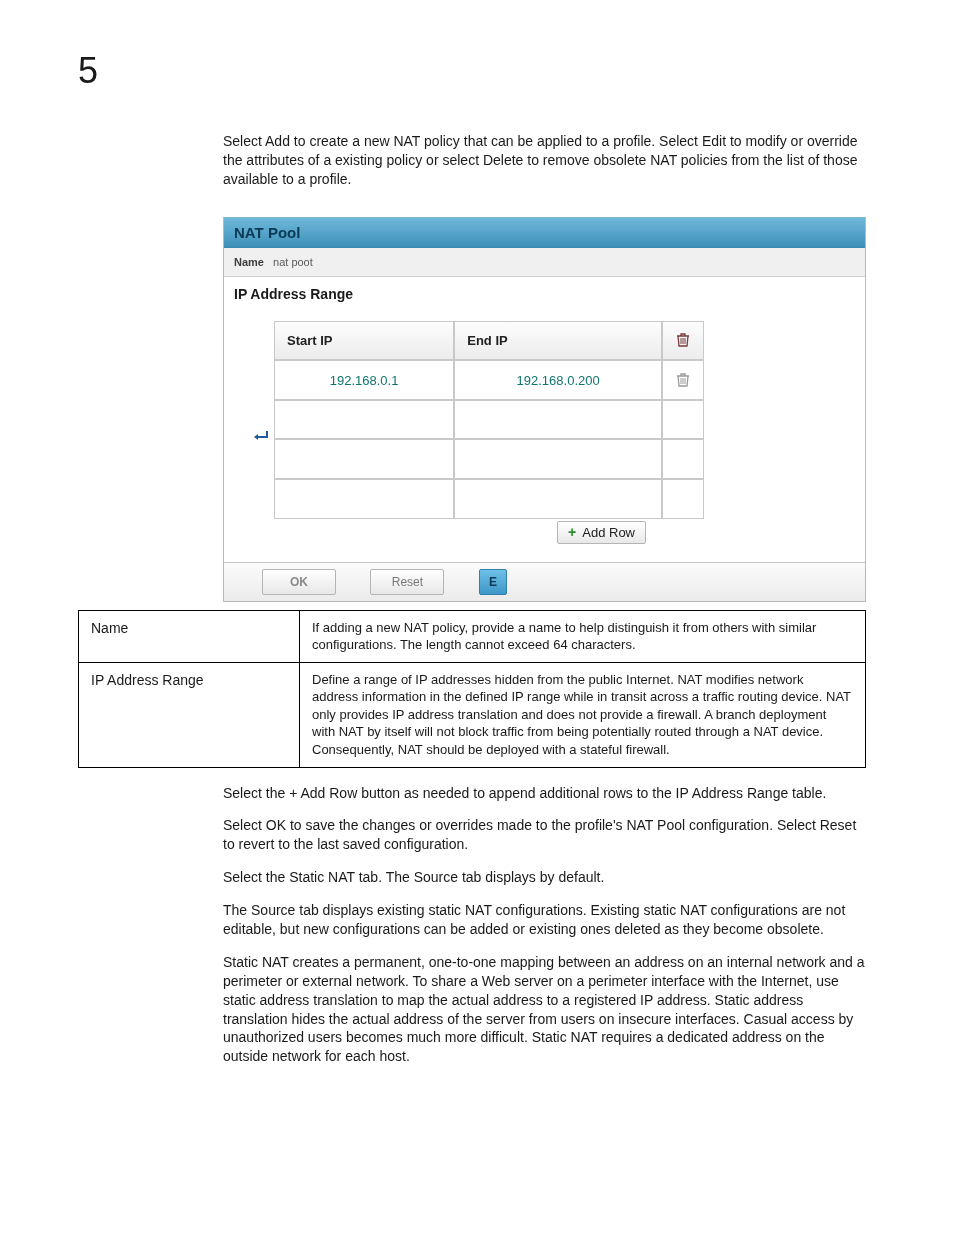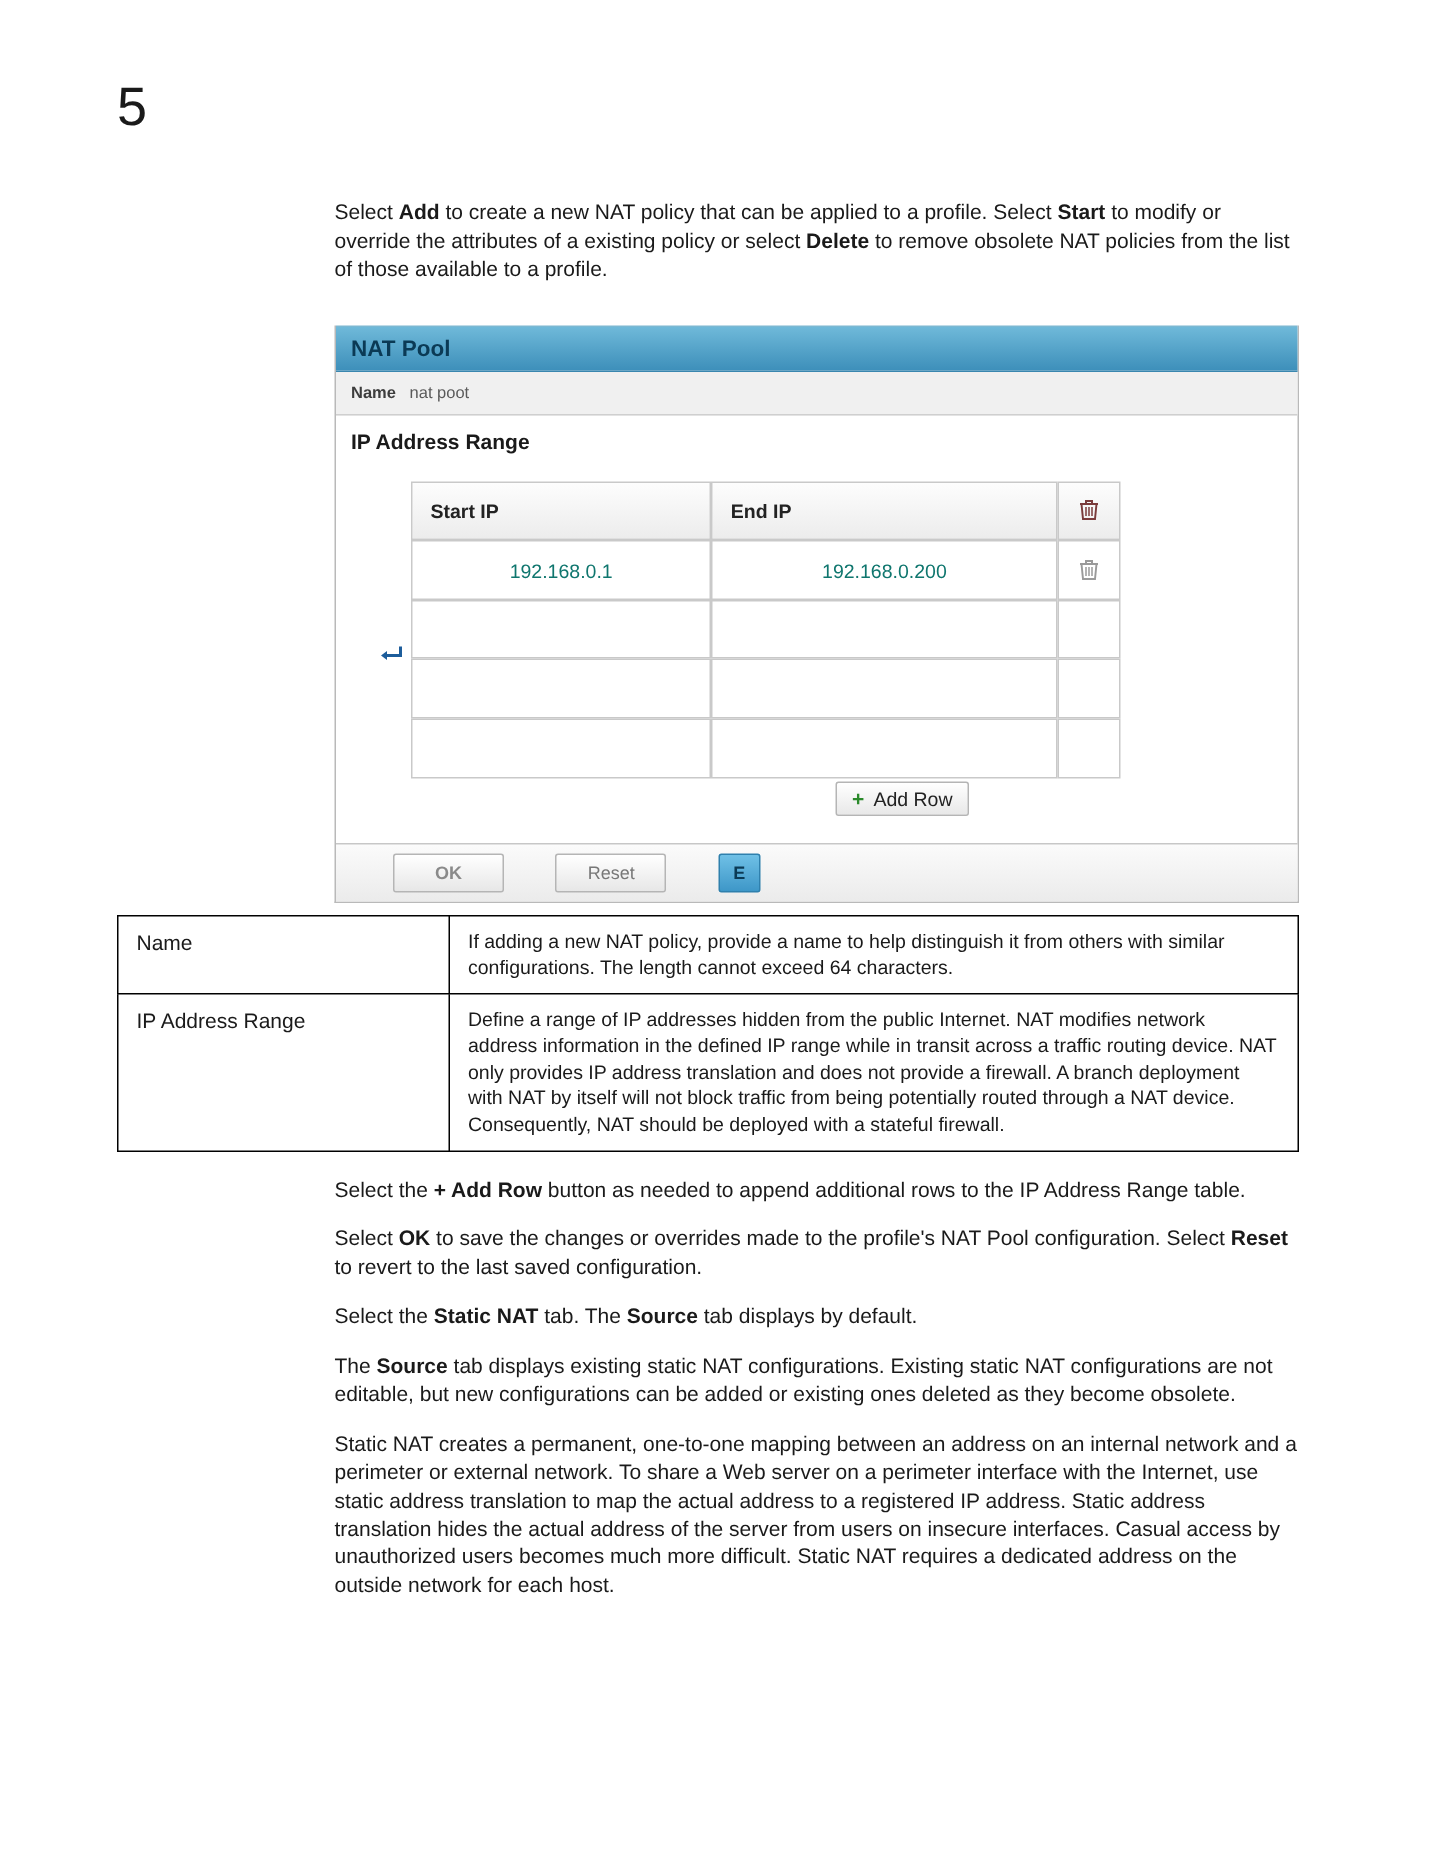--- a/index.html
+++ b/index.html
@@ -22,21 +22,21 @@
     margin: 0 0 40px 0;
   }
   .body-col {
     margin-left: 145px;
   }
   p.body {
     font-size: 14px;
     line-height: 1.35;
     margin: 0 0 14px 0;
   }
-  .b { font-weight: 700; }
+  .b { font-weight: 400; }
 
   
   .shot {
     margin: 28px 0 0 0;
     border: 1px solid #b9b9b9;
     border-top: 0;
     background: #fff;
   }
   .shot-header {
     background: linear-gradient(#6fb9d9, #3d8fba);
@@ -92,21 +92,21 @@
     display: flex;
     flex-direction: column;
   }
   .handle-cell {
     height: 33px;
     display: flex;
     align-items: center;
     justify-content: center;
   }
   .ip-table {
-    width: 473px;
+    width: 430px;
     border-collapse: separate;
     border-spacing: 0;
   }
   .ip-table th, .ip-table td {
     border: 1px solid #c9c9c9;
     height: 32px;
     box-sizing: border-box;
     font-size: 13px;
   }
   .ip-table th {
@@ -204,21 +204,21 @@
   .body-list p.body { margin-bottom: 14px; }
 </style>
 </head>
 <body>
 
 <div class="page">
   <div class="chapter-num">5</div>
 
   <div class="body-col">
     <p class="body">
-      <span>Select </span><span class="b">Add</span><span> to create a new NAT policy that can be applied to a profile. Select </span><span class="b">Start</span><span> to modify or override the attributes of a existing policy or select </span><span class="b">Delete</span><span> to remove obsolete NAT policies from the list of those available to a profile.</span>
+      <span>Select </span><span class="b">Add</span><span> to create a new NAT policy that can be applied to a profile. Select </span><span class="b">Edit</span><span> to modify or override the attributes of a existing policy or select </span><span class="b">Delete</span><span> to remove obsolete NAT policies from the list of those available to a profile.</span>
     </p>
 
     <div class="shot">
       <div class="shot-header">NAT Pool</div>
       <div class="name-row">
         <span class="lbl">Name</span>
         <span>nat poot</span>
       </div>
 
       <div class="fieldset-wrap">

